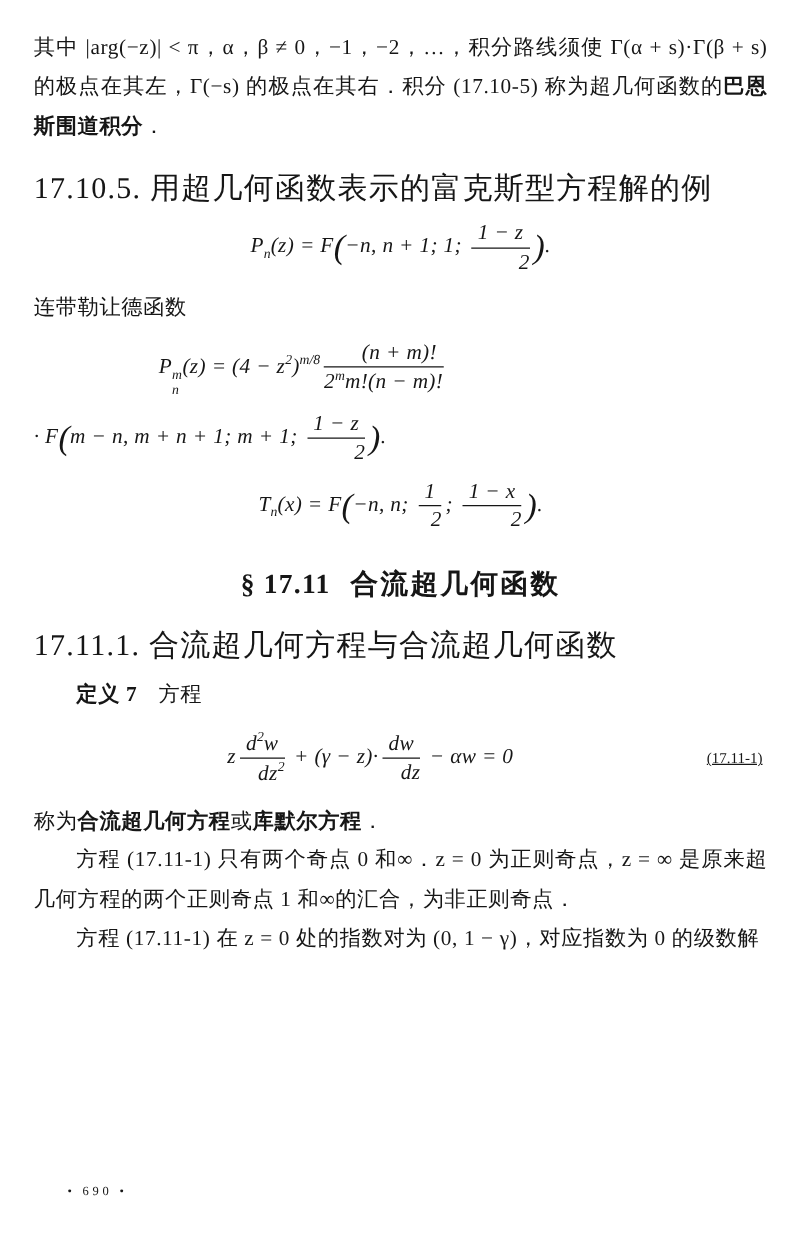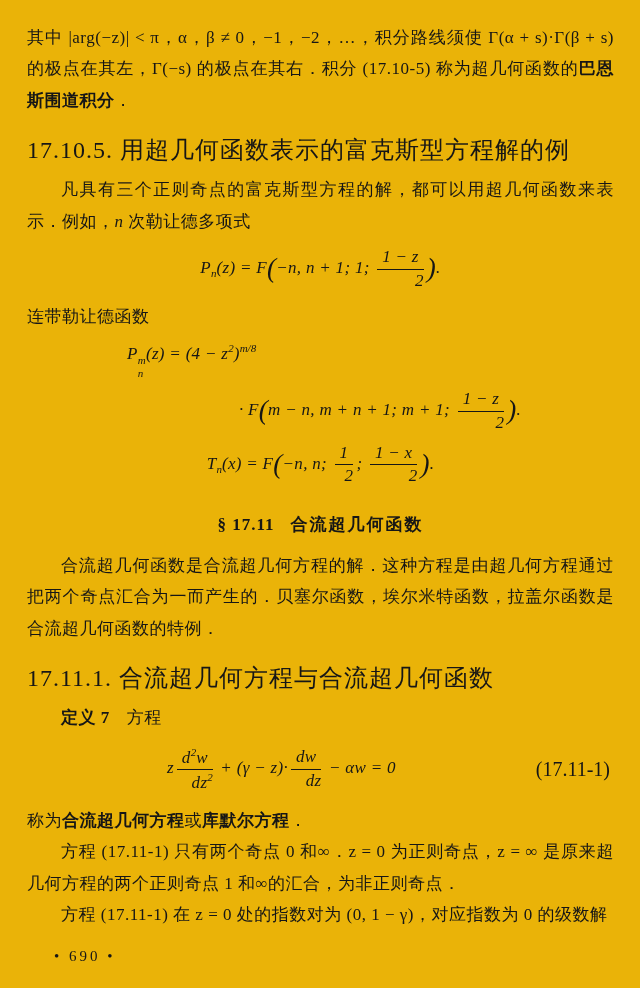--- a/index.html
+++ b/index.html
@@ -1,20 +1,20 @@
 <!DOCTYPE html>
 <html><head>
 <meta charset="utf-8">
 <style>
   html,body { margin:0; padding:0; background:#e8e8e4; }
   .page {
     position:relative;
     width:640px; height:988px;
     margin:0 auto;
-    background:#eab308;
+    background:#ffffff;
     color:#161616;
     font-family:"Liberation Serif","DejaVu Serif",serif;
     overflow:hidden;
     box-sizing:border-box;
     padding:22px 26px 0 27px;
   }
   p { margin:0; }
   .cjk {
     font-size:17px;
     line-height:1.85;
@@ -25,21 +25,21 @@
   .b { font-weight:700; }
   .it { font-style:italic; }
   .h-sub {
     font-size:24px;
     font-weight:400;
     letter-spacing:1px;
     margin:18px 0 8px 0;
   }
   .h-main {
     text-align:center;
-    font-size:17px;
+    font-size:22px;
     font-weight:700;
     margin:26px 0 14px 0;
     letter-spacing:2px;
   }
   .h-main .secnum { margin-right:16px; letter-spacing:1px; }
   .deflabel { font-weight:700; margin-right:1em; }
 
   
   .math { font-style:italic; font-size:17px; letter-spacing:0.3px; }
   .formula { text-align:center; margin:10px 0; }
@@ -50,64 +50,62 @@
   .frac .num { display:block; border-bottom:1.4px solid #161616; padding:0 5px 1px 5px; }
   .frac .den { display:block; padding-top:1px; }
   .bigp { font-size:27px; font-weight:400; vertical-align:middle; line-height:1; }
   sub, sup { font-size:11px; letter-spacing:0; }
   .supsub {
     display:inline-flex; flex-direction:column; justify-content:center;
     font-size:11px; line-height:1.15; vertical-align:-0.45em; text-align:left;
   }
   .eqrow { display:flex; align-items:center; margin:12px 0; }
   .eqrow .eqbody { flex:1; text-align:center; }
-  .eqrow .eqtag { font-size:20px; font-style:normal; padding-right:4px; white-space:nowrap; }
+  .eqrow .eqtag { font-size:12px; font-style:normal; padding-right:4px; white-space:nowrap;text-decoration:underline; }
   .offset1 { text-align:left; margin-left:100px; }
-  .offset2 { text-align:left; margin-left:212px; }
+  .offset2 { text-align:left; }
   .footer {
     position:absolute; left:54px; top:948px;
-    font-size:15px; letter-spacing:3px;
+    font-size:10px; letter-spacing:3px;
   }
 </style>
 </head>
 <body>
 
 <div class="page">
 
   <p class="cjk"><span>其中 |arg(−z)| &lt; π，α，β ≠ 0，−1，−2，…，积分路线须使 Γ(α + s)·Γ(β + s) 的极点在其左，Γ(−s) 的极点在其右．积分 (17.10-5) 称为超几何函数的</span><span class="b">巴恩斯围道积分</span><span>．</span></p>
 
   <h2 class="h-sub">17.10.5. 用超几何函数表示的富克斯型方程解的例</h2>
 
-  <p class="cjk indent"><span>凡具有三个正则奇点的富克斯型方程的解，都可以用超几何函数来表示．例如，</span><span class="it">n</span><span> 次勒让德多项式</span></p>
 
   <div class="formula math">
     <span>P</span><sub>n</sub><span>(z) = F</span><span class="bigp">(</span><span>−n, n + 1; 1; </span><span class="frac"><span class="num">1 − z</span><span class="den">2</span></span><span class="bigp">)</span><span>.</span>
   </div>
 
   <p class="cjk">连带勒让德函数</p>
 
   <div class="formula math offset1">
     <span>P</span><span class="supsub">
         <span>m</span>
         <span>n</span>
-      </span><span>(z) = (4 − z</span><sup>2</sup><span>)</span><sup>m/8</sup>
+      </span><span>(z) = (4 − z</span><sup>2</sup><span>)</span><sup>m/8</sup><span class="frac"><span class="num">(n + m)!</span><span class="den"><span>2</span><sup>m</sup><span>m!(n − m)!</span></span></span>
   </div>
 
   <div class="formula math offset2">
     <span>· F</span><span class="bigp">(</span><span>m − n, m + n + 1; m + 1; </span><span class="frac"><span class="num">1 − z</span><span class="den">2</span></span><span class="bigp">)</span><span>.</span>
   </div>
 
 
   <div class="formula math">
     <span>T</span><sub>n</sub><span>(x) = F</span><span class="bigp">(</span><span>−n, n; </span><span class="frac"><span class="num">1</span><span class="den">2</span></span><span>; </span><span class="frac"><span class="num">1 − x</span><span class="den">2</span></span><span class="bigp">)</span><span>.</span>
   </div>
 
   <h1 class="h-main"><span class="secnum">§ 17.11</span><span>合流超几何函数</span></h1>
 
-  <p class="cjk indent">合流超几何函数是合流超几何方程的解．这种方程是由超几何方程通过把两个奇点汇合为一而产生的．贝塞尔函数，埃尔米特函数，拉盖尔函数是合流超几何函数的特例．</p>
 
   <h2 class="h-sub">17.11.1. 合流超几何方程与合流超几何函数</h2>
 
   <p class="cjk indent"><span class="deflabel">定义 7</span><span>方程</span></p>
 
   <div class="eqrow">
     <div class="eqbody math">
       <span>z</span><span class="frac"><span class="num"><span>d</span><sup>2</sup><span>w</span></span><span class="den"><span>dz</span><sup>2</sup></span></span><span> + (γ − z)·</span><span class="frac"><span class="num">dw</span><span class="den">dz</span></span><span> − αw = 0</span>
     </div>
     <span class="eqtag">(17.11-1)</span>

